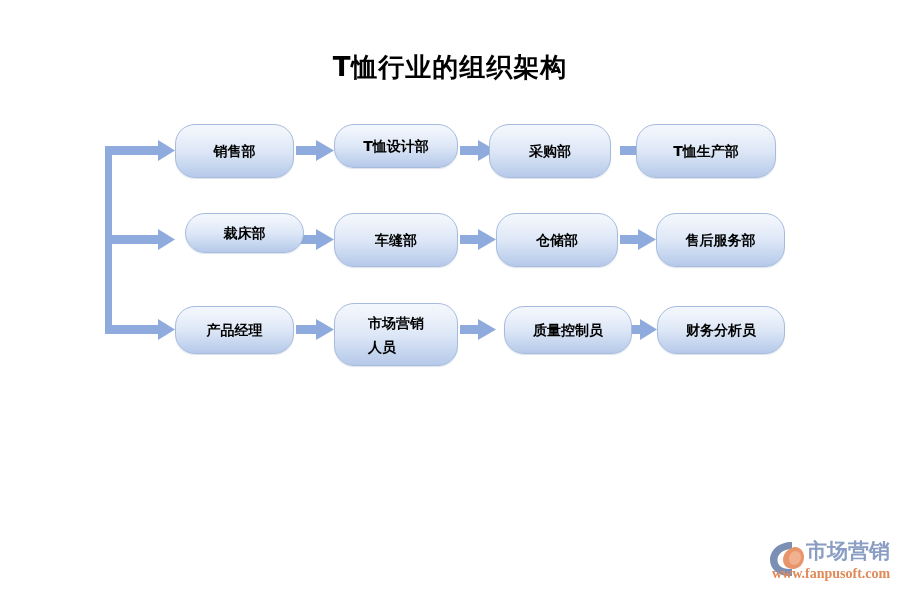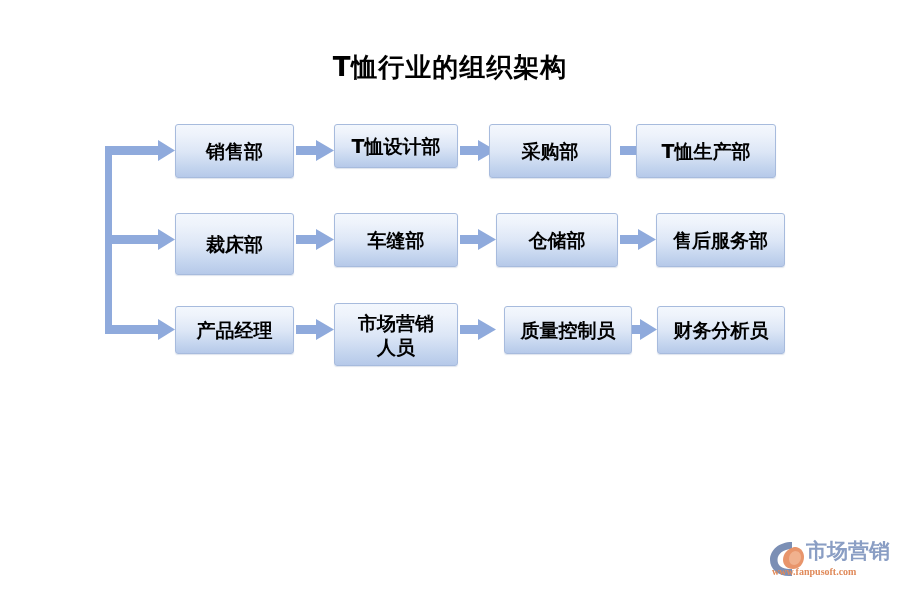--- a/index.html
+++ b/index.html
@@ -54,32 +54,32 @@
     top: 0;
     width: 900px;
     height: 600px;
   }
 
   
   .node {
     position: absolute;
     box-sizing: border-box;
     border: 1px solid #a7bbdd;
-    border-radius: 3px;
+    border-radius: 20px;
     background: linear-gradient(to bottom,
         #f3f7fd 0%,
         #eef3fb 18%,
         #dce6f6 52%,
         #c3d4ee 82%,
         #b6c9e9 100%);
     display: flex;
     align-items: center;
     justify-content: center;
-    text-align: center;
-    font-size: 19px;
+    text-align: left;
+    font-size: 14px;
     font-weight: bold;
     color: #000000;
     line-height: 24px;
     box-shadow: 0 1px 1px rgba(120,145,185,0.25);
     white-space: pre-line;
   }
 </style>
 </head>
 <body>
 
@@ -149,37 +149,37 @@
         <rect x="624" y="325" width="18" height="9" fill="#8faadc"></rect>
         <polygon points="640,319 657,329.5 640,340" fill="#8faadc"></polygon>
       </g>
     </svg>
 
     <div class="node" style="left:175px; top:124px; width:119px; height:54px;">销售部</div>
     <div class="node" style="left:334px; top:124px; width:124px; height:44px;">T恤设计部</div>
     <div class="node" style="left:489px; top:124px; width:122px; height:54px;">采购部</div>
     <div class="node" style="left:636px; top:124px; width:140px; height:54px;">T恤生产部</div>
 
-    <div class="node" style="left:175px; top:213px; width:119px; height:62px;">裁床部</div>
+    <div class="node" style="left:185px; top:213px; width:119px; height:40px;">裁床部</div>
     <div class="node" style="left:334px; top:213px; width:124px; height:54px;">车缝部</div>
     <div class="node" style="left:496px; top:213px; width:122px; height:54px;">仓储部</div>
     <div class="node" style="left:656px; top:213px; width:129px; height:54px;">售后服务部</div>
 
     <div class="node" style="left:175px; top:306px; width:119px; height:48px;">产品经理</div>
     <div class="node" style="left:334px; top:303px; width:124px; height:63px;">市场营销
 人员</div>
     <div class="node" style="left:504px; top:306px; width:128px; height:48px;">质量控制员</div>
     <div class="node" style="left:657px; top:306px; width:128px; height:48px;">财务分析员</div>
   </div>
 
   <div id="logo" style="position:absolute; left:768px; top:538px; width:124px; height:48px;">
     <svg width="124" height="48" viewBox="0 0 124 48">
 
       <path d="M24 4 C11 4 2 12 2 22 C2 31 10 38 21 38 L24 38 L24 31 L21 31 C14 31 9.5 27.5 9.5 22 C9.5 16 15 11 24 11 Z" fill="#7b8fb5"></path>
 
       <path d="M26 9 C19 11 15 16 15 22 C15 27 19 31 25 31 C31 31 36 26 36 19 C36 14 33 10 28 9 Z" fill="#e8956b"></path>
       <path d="M27 13 C23 14 21 17 21 21 C21 24 23 27 26 27 C30 27 33 23 33 19 C33 16 31 13 27 13 Z" fill="#f0b18e"></path>
     </svg>
     <div style="position:absolute; left:38px; top:0px; font-size:21px; font-weight:bold; color:#8a9ec4; letter-spacing:0px; line-height:26px;">市场营销</div>
-    <div style="position:absolute; left:4px; top:28px; font-size:10px; font-weight:bold; color:#e08a5a; font-family:'Liberation Serif', serif; letter-spacing:0px;">www.fanpusoft.com</div>
+    <div style="position:absolute; left:4px; top:28px; font-size:14px; font-weight:bold; color:#e08a5a; font-family:'Liberation Serif', serif; letter-spacing:0px;">www.fanpusoft.com</div>
   </div>
 
 </div>
 
 </body></html>

